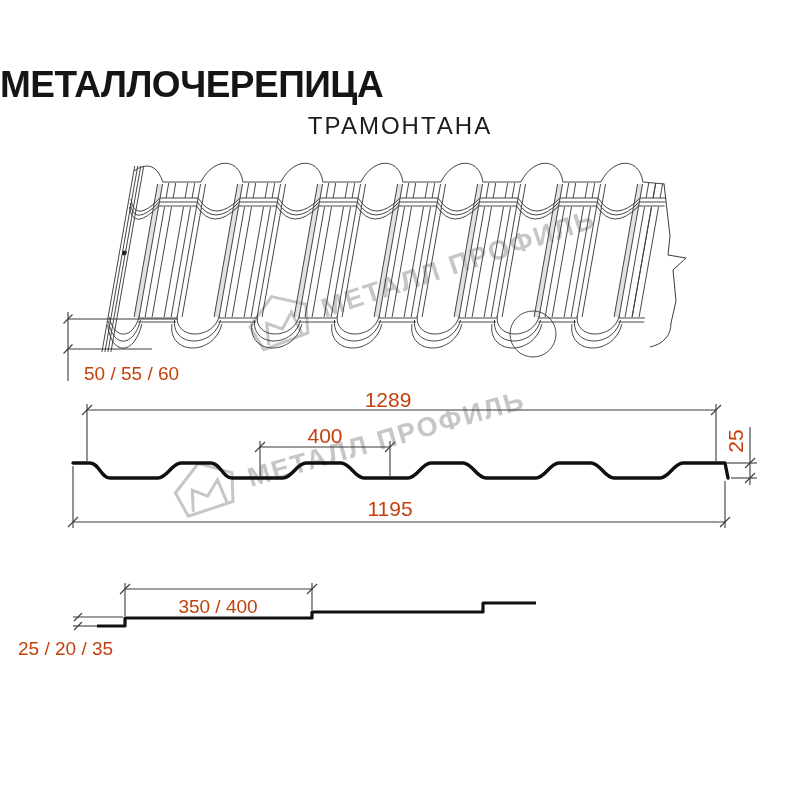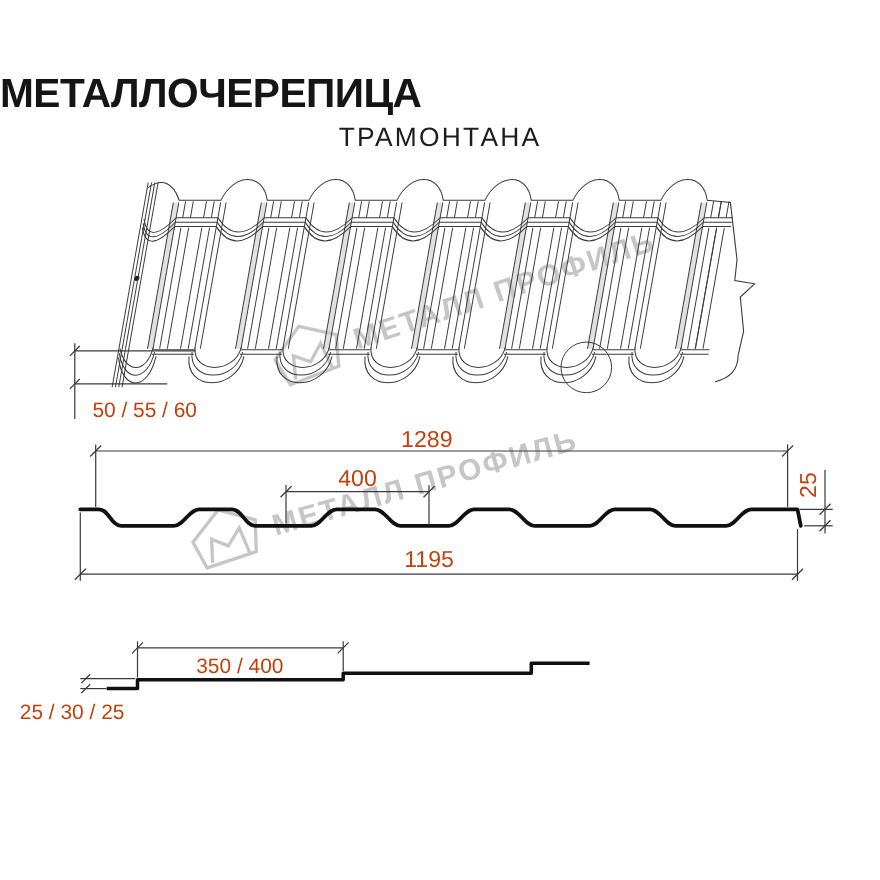--- a/index.html
+++ b/index.html
@@ -274,13 +274,13 @@
 <div class="abs lbl page-subtitle">ТРАМОНТАНА</div>
 
 <div class="abs lbl dim small" style="left:84px;top:363px;">50 / 55 / 60</div>
 
 <div class="abs lbl dim center" style="left:388px;top:388px;">1289</div>
 <div class="abs lbl dim center" style="left:325px;top:424px;">400</div>
 <div class="abs lbl dim rot90" style="left:736px;top:441px;">25</div>
 <div class="abs lbl dim center" style="left:390px;top:497px;">1195</div>
 
 <div class="abs lbl dim small center" style="left:218px;top:560px;margin-top:36px;">350 / 400</div>
-<div class="abs lbl dim small" style="left:18px;top:638px;">25 / 30 / 25</div>
+<div class="abs lbl dim small" style="left:18px;top:638px;">25 / 20 / 35</div>
 
 </body></html>

